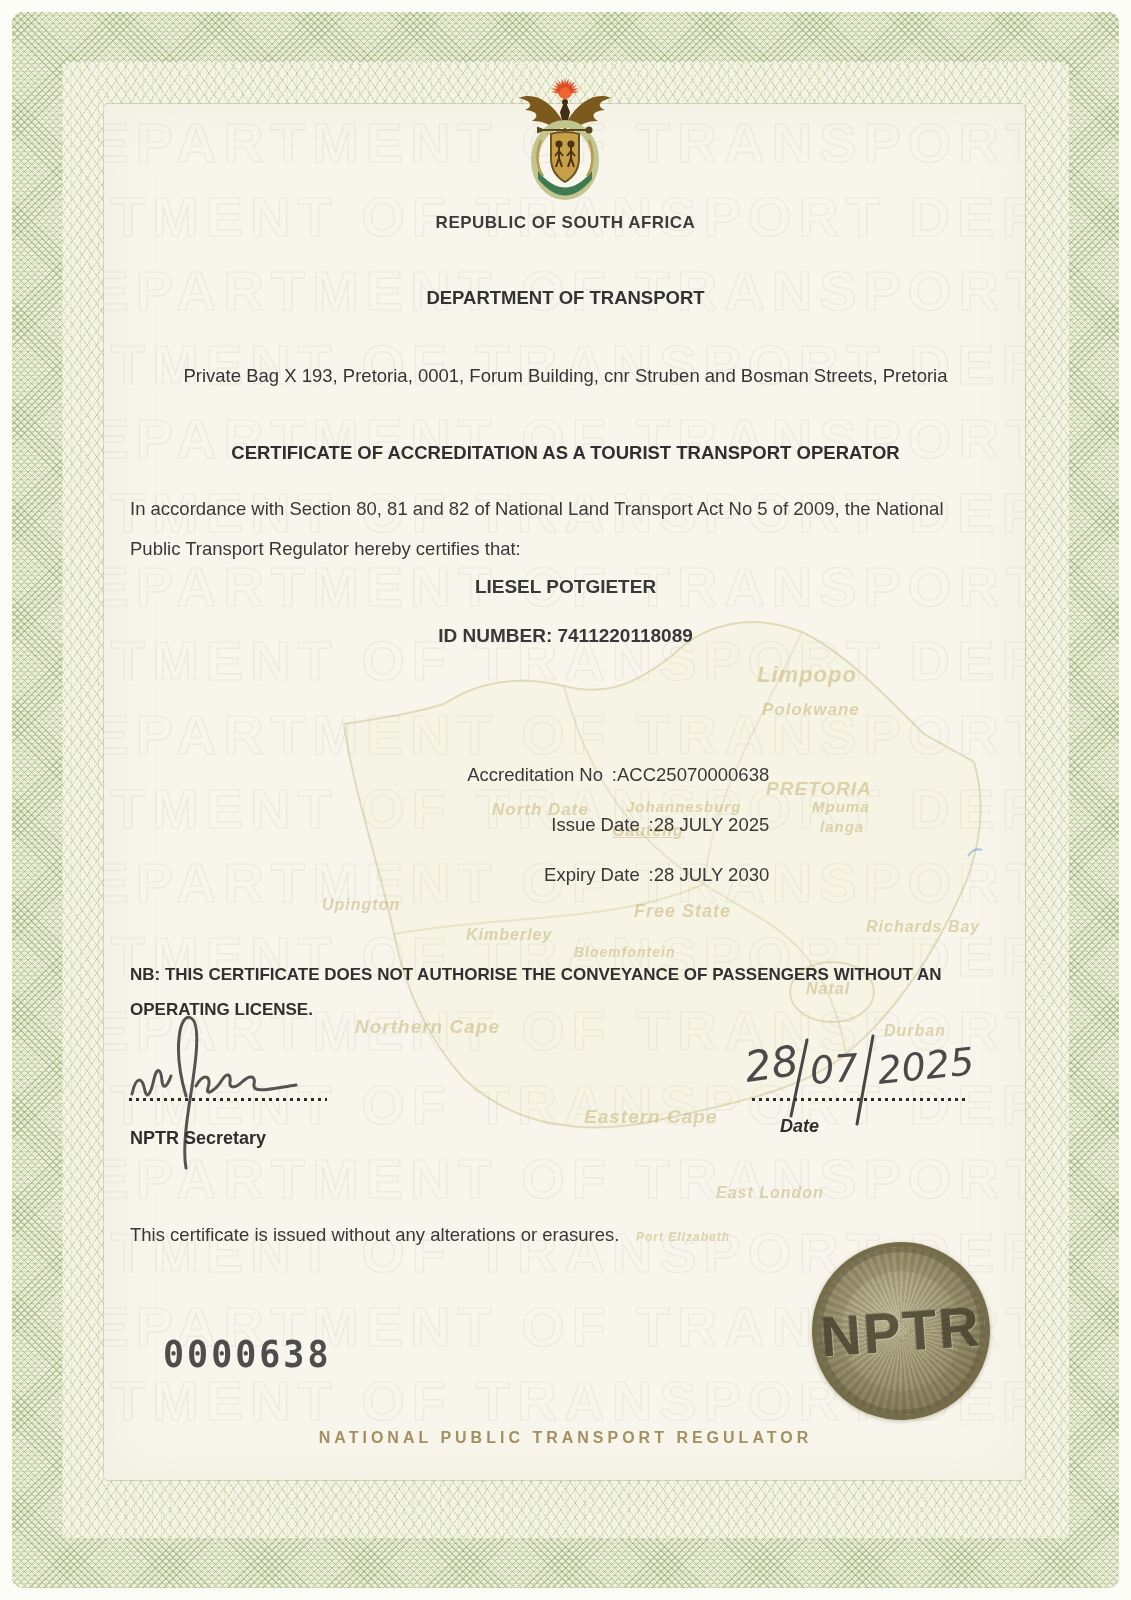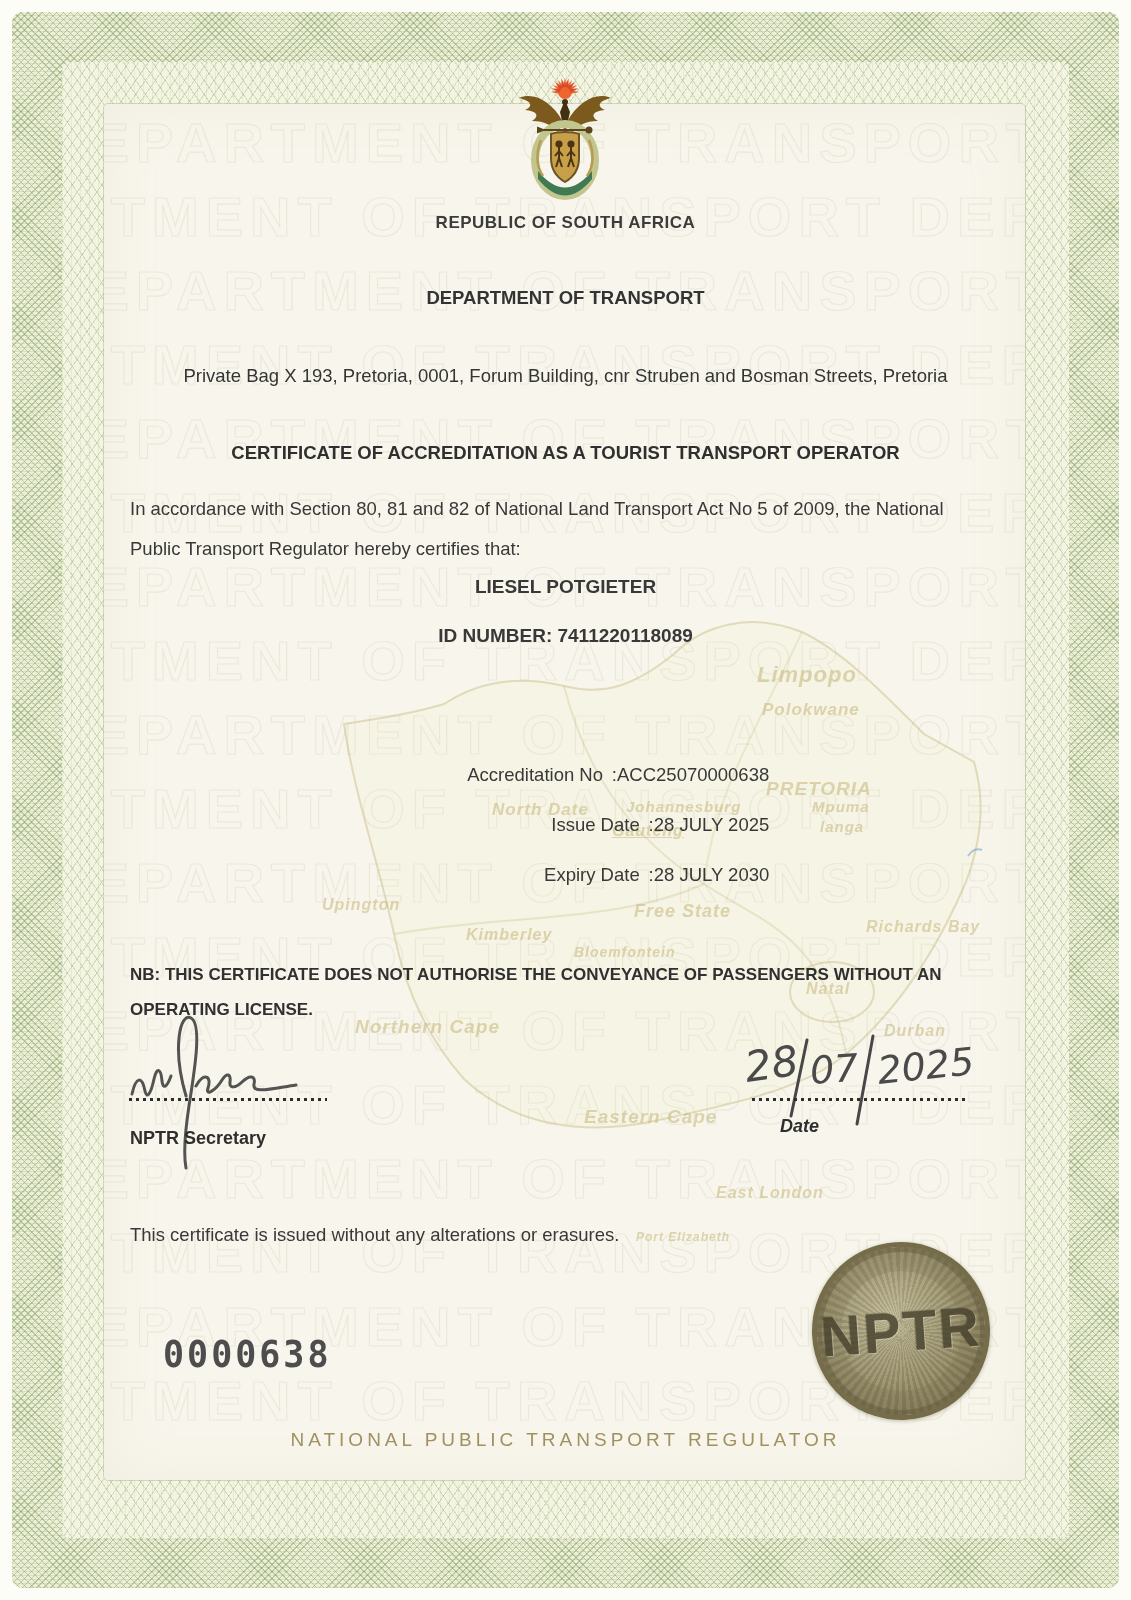--- a/index.html
+++ b/index.html
@@ -41,21 +41,21 @@
   .details{top:764px;left:437px;font-size:18.5px;}
   .details .row{margin-bottom:26px;height:24px;text-align:right;}
   .details .lab{display:inline-block;width:166px;}
   .details .sep{display:inline-block;width:14px;}
   .p-nb{top:957px;left:130px;right:140px;font-size:17px;font-weight:700;line-height:35px;color:#303030;}
   .dotline{height:3px;background:repeating-linear-gradient(90deg,#2d2d2d 0 3px,transparent 3px 7px);}
   .lab-bold{font-size:18px;font-weight:700;color:#2e2e2e;}
   .p-closing{top:1224px;left:130px;font-size:18.5px;}
   .serial{top:1334px;left:163px;font-family:"DejaVu Sans Mono",monospace;font-weight:700;
           font-size:35px;letter-spacing:3px;color:#4d4d4d;transform:scaleY(1.05);}
-  .footer{top:1429px;font-size:19px;font-weight:400;letter-spacing:4px;color:#a19060;}
+  .footer{top:1429px;font-size:16px;font-weight:700;letter-spacing:4px;color:#a19060;}
   
   .seal{top:1242px;left:812px;width:168px;height:168px;border-radius:50%;transform:rotate(-4deg);
     background:
       radial-gradient(circle at 45% 40%, rgba(255,255,235,.30), rgba(70,64,40,.28) 72%),
       repeating-conic-gradient(#8f8660 0deg 3deg, #aba078 3deg 6deg);
     border:5px solid #756c4a;
     box-shadow:inset 0 0 0 5px rgba(96,88,60,.45), inset 0 0 0 24px rgba(120,112,78,.25),
                0 1px 4px rgba(80,75,50,.35);
     display:flex;align-items:center;justify-content:center;}
   .seal-text{font-size:56px;font-weight:700;letter-spacing:2px;color:#45402c;opacity:.8;

